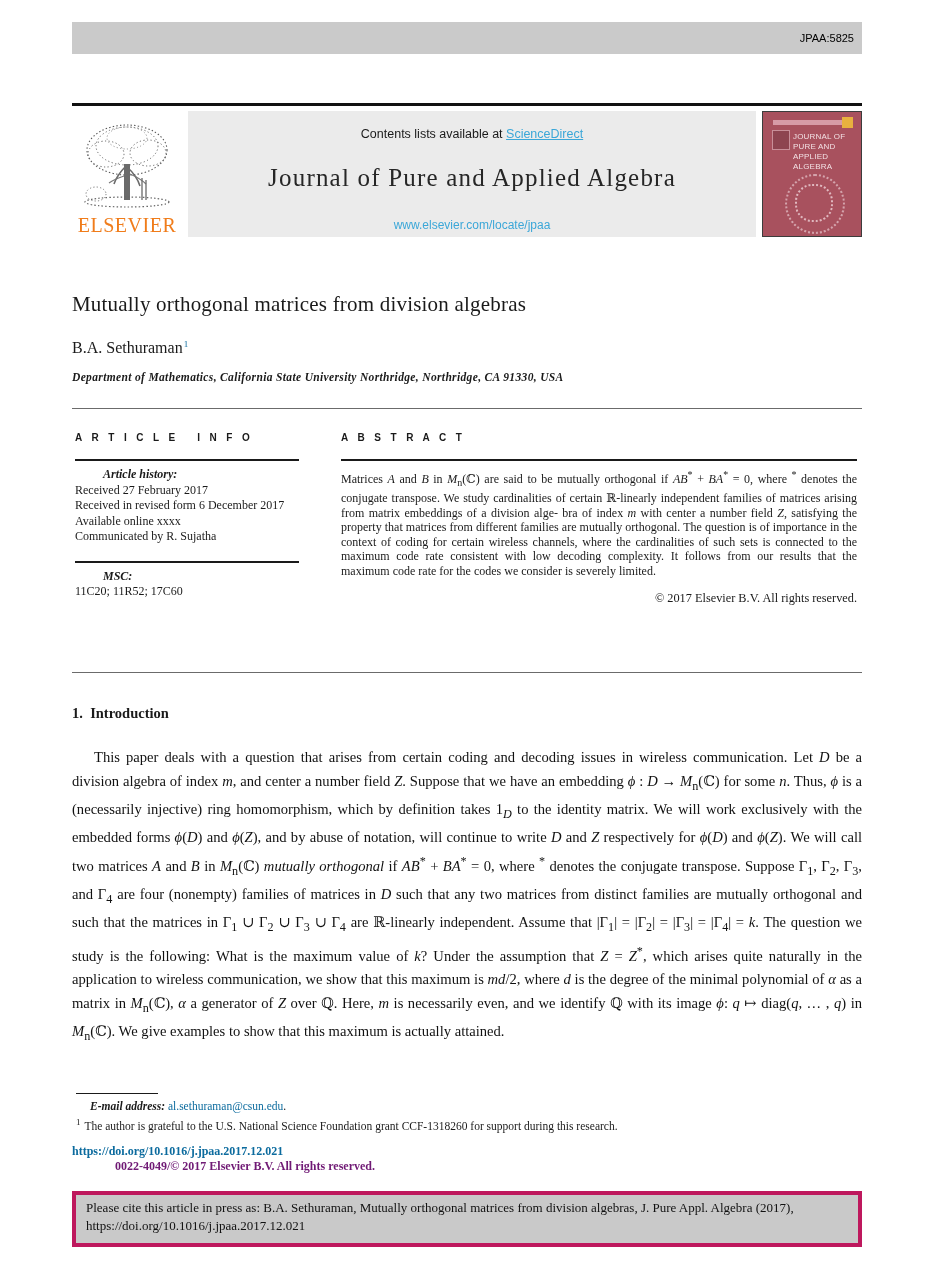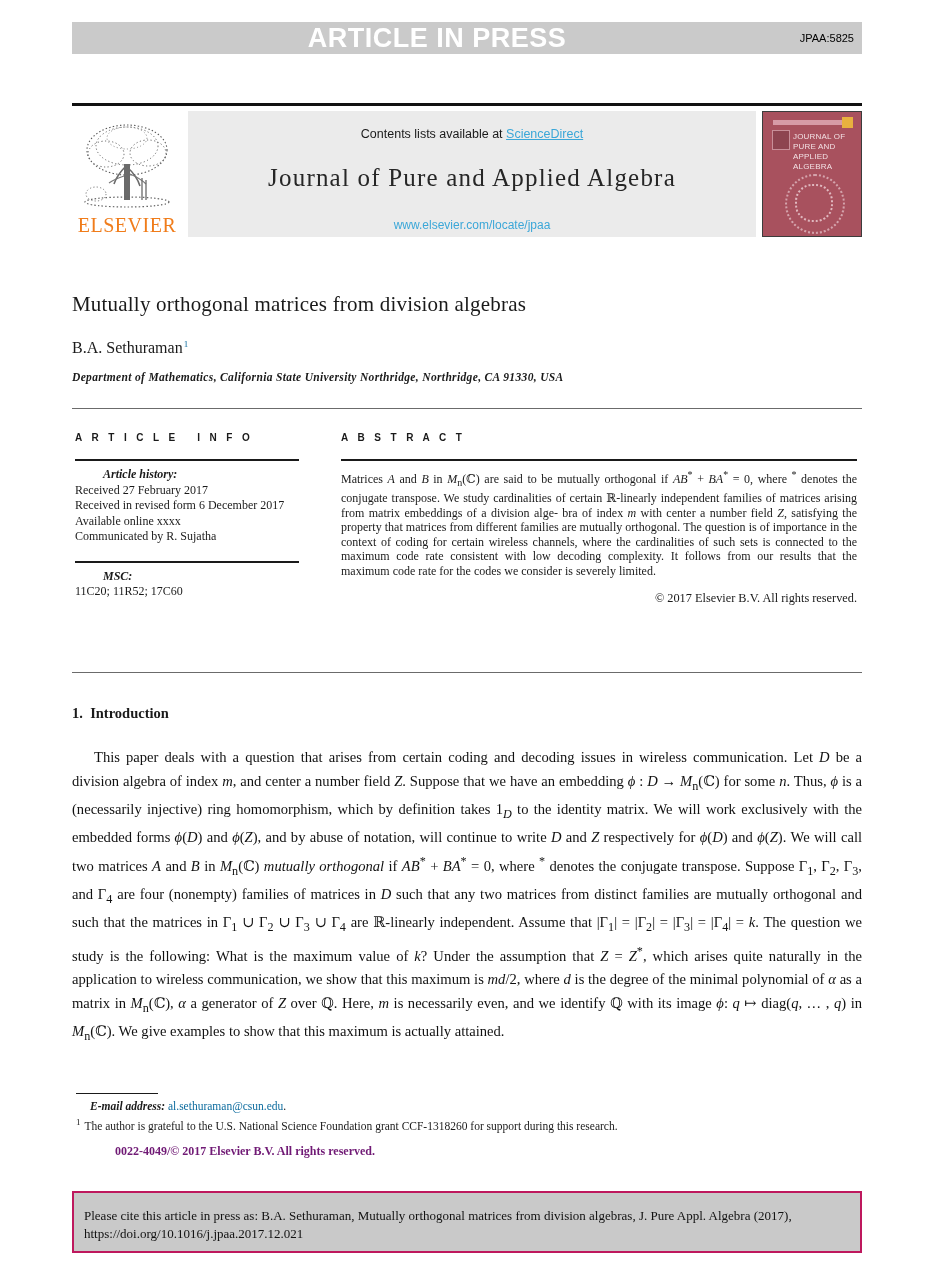--- a/index.html
+++ b/index.html
@@ -371,36 +371,35 @@
   .issn-line { color: #701a75; font-weight: bold; margin-left: 43px; }
 
   
   .cite-box {
     position: absolute;
     left: 72px;
     top: 1191px;
     width: 790px;
     min-height: 48px;
     background: #c9c9c9;
-    border: 2px solid #be185d;
+    border: 4px solid #be185d;
     box-sizing: border-box;
-    padding: 14px 10px 8px 10px;
+    padding: 4px 10px 8px 10px;
     font-family: "Liberation Serif", "DejaVu Serif", serif;
     font-size: 13px;
     line-height: 18px;
     color: #111111;
   }
 </style>
 </head>
 <body>
 
 <div class="page">
 
   <div class="aip-banner">
-    <span class="aip-text">ARTICLE IN PRESS</span>
     <span class="aip-code">JPAA:5825</span>
   </div>
 
 
   <div class="masthead">
     <div class="masthead-inner">
 
       <div class="elsevier-logo">
         <div class="elsevier-tree">
           <svg viewBox="0 0 94 94" width="94" height="94" aria-hidden="true">
@@ -508,18 +507,19 @@
     <div class="fn-indent">
       <span class="fn-email-label">E-mail address:</span>
       <a class="mail" href="#">al.sethuraman@csun.edu</a><span>.</span>
     </div>
     <div>
       <span class="fn-mark">1</span><span>The author is grateful to the U.S. National Science Foundation grant CCF-1318260 for support during this research.</span>
     </div>
   </div>
 
   <div class="doi-block">
+    <div class="doi-link">https://doi.org/10.1016/j.jpaa.2017.12.021</div>
     <div class="issn-line">0022-4049/© 2017 Elsevier B.V. All rights reserved.</div>
   </div>
 
   <div class="cite-box">Please cite this article in press as: B.A. Sethuraman, Mutually orthogonal matrices from division algebras, J. Pure Appl. Algebra (2017), https://doi.org/10.1016/j.jpaa.2017.12.021</div>
 
 </div>
 
 </body></html>

